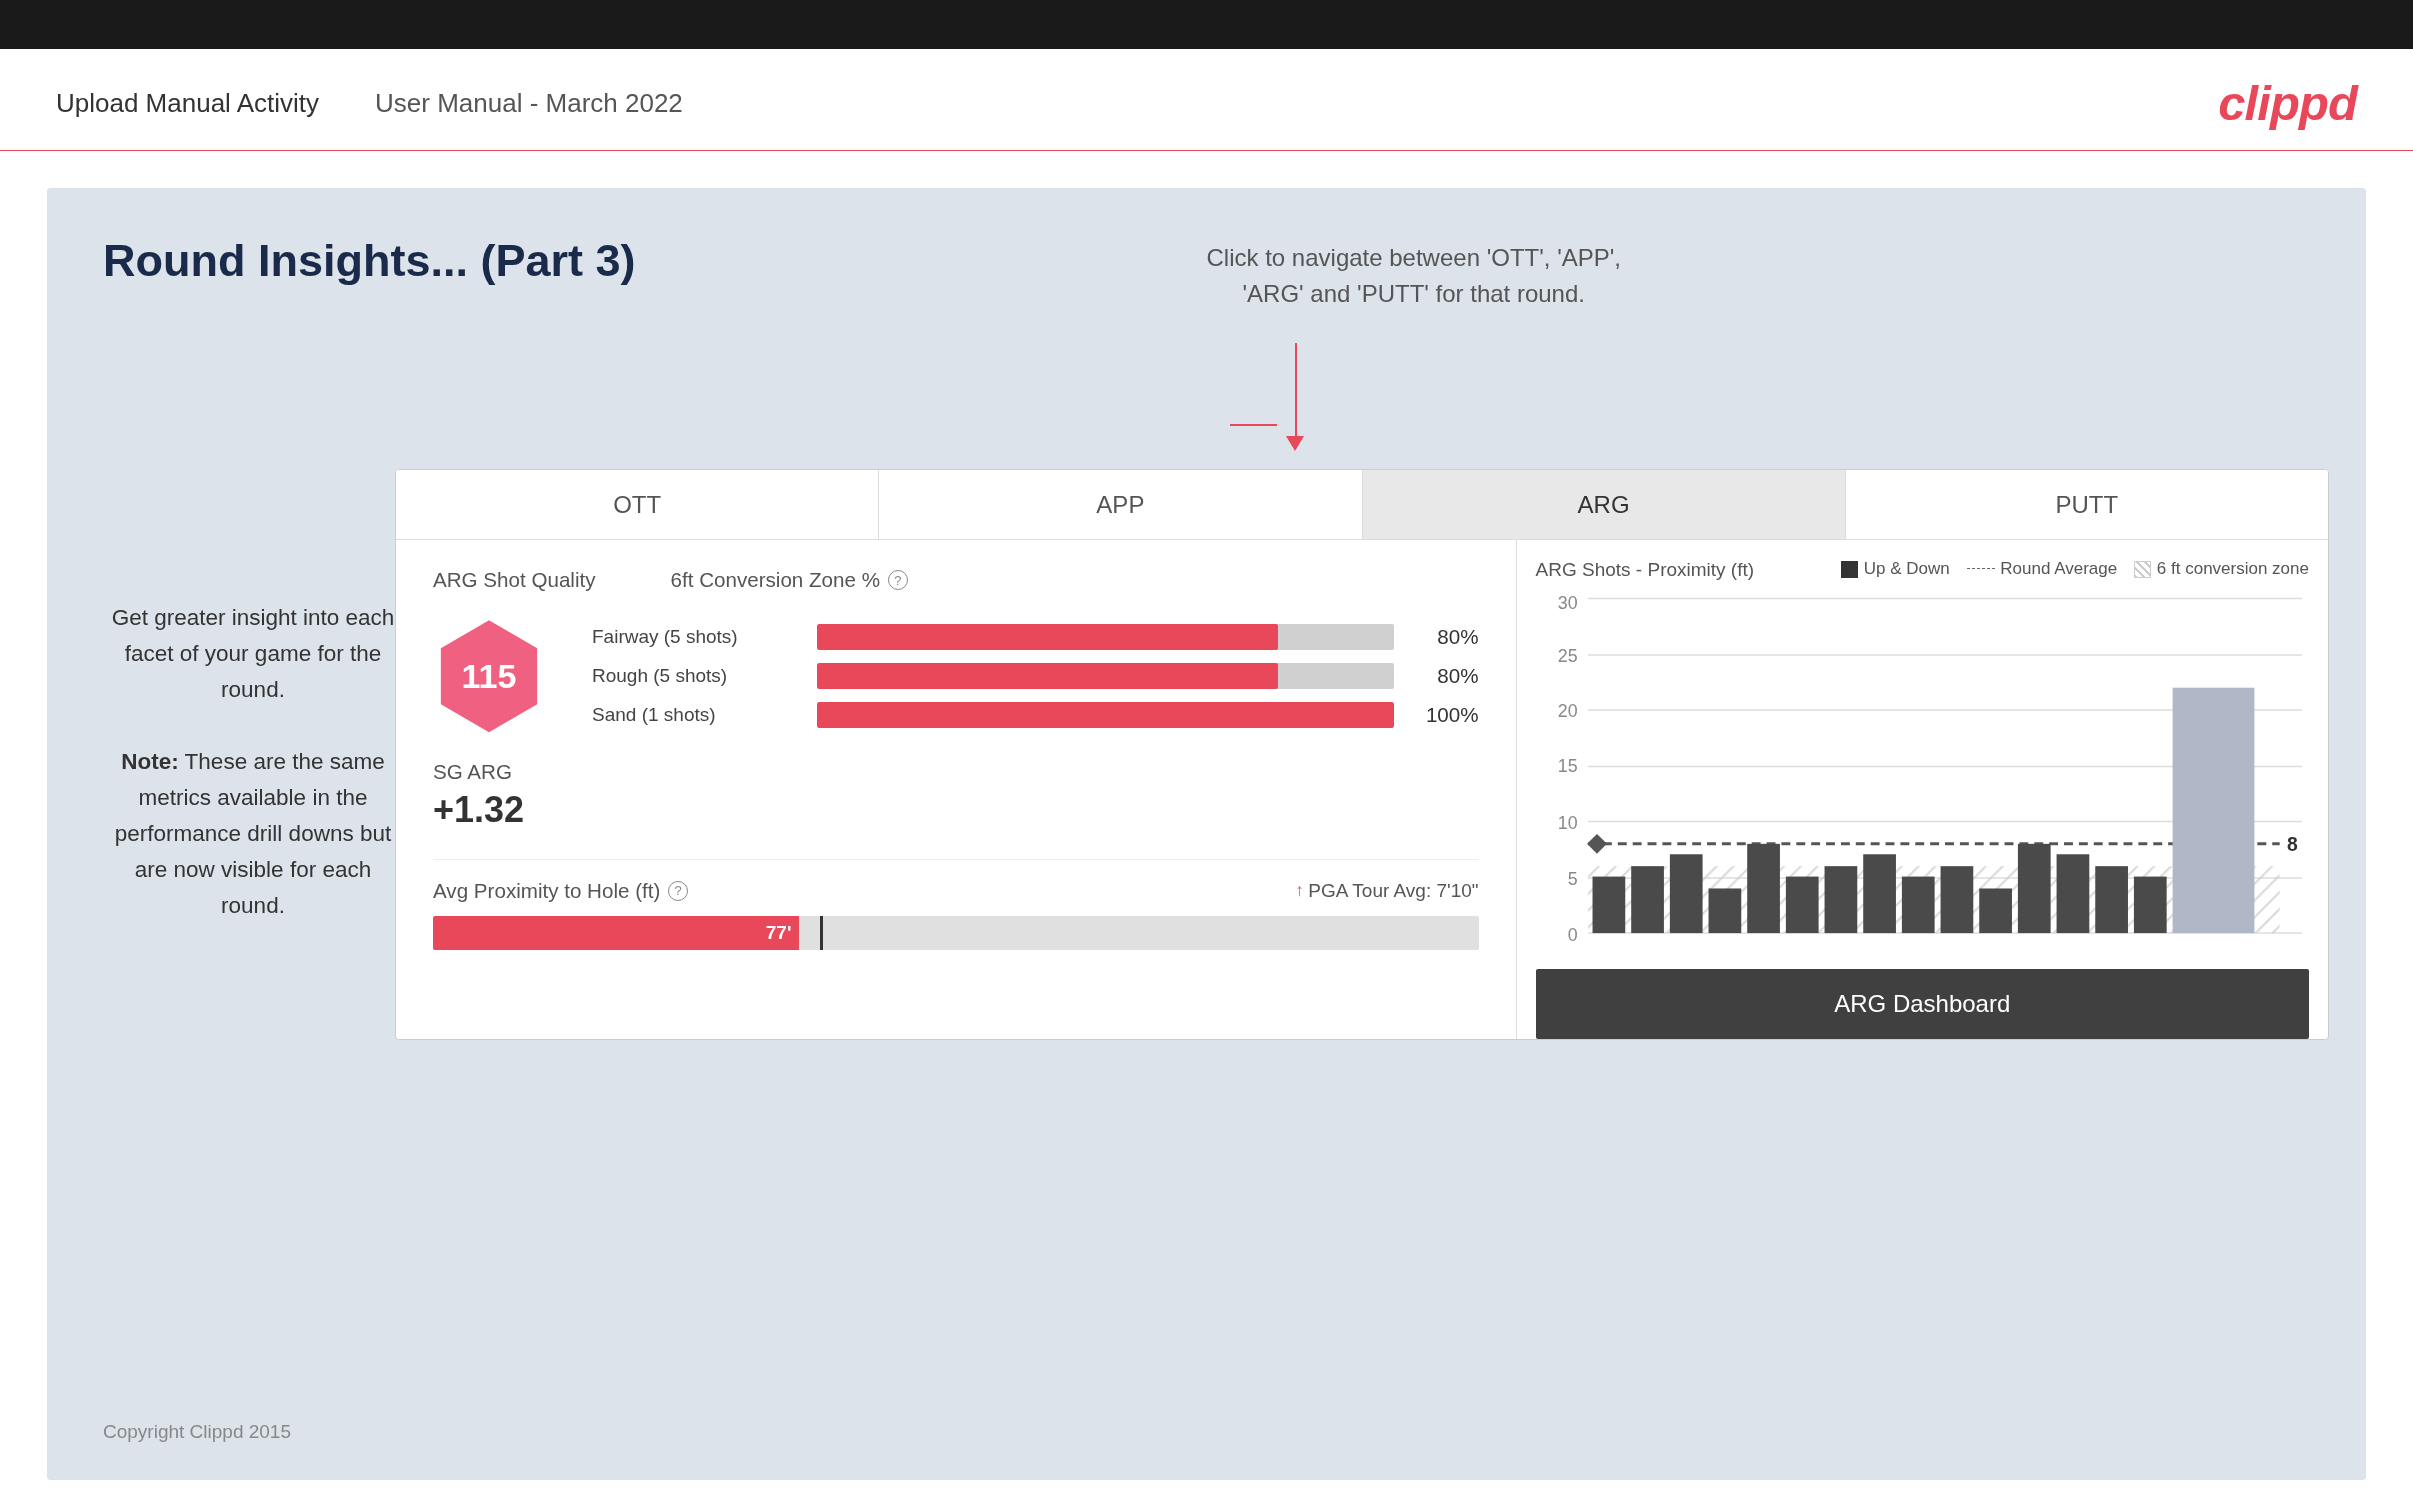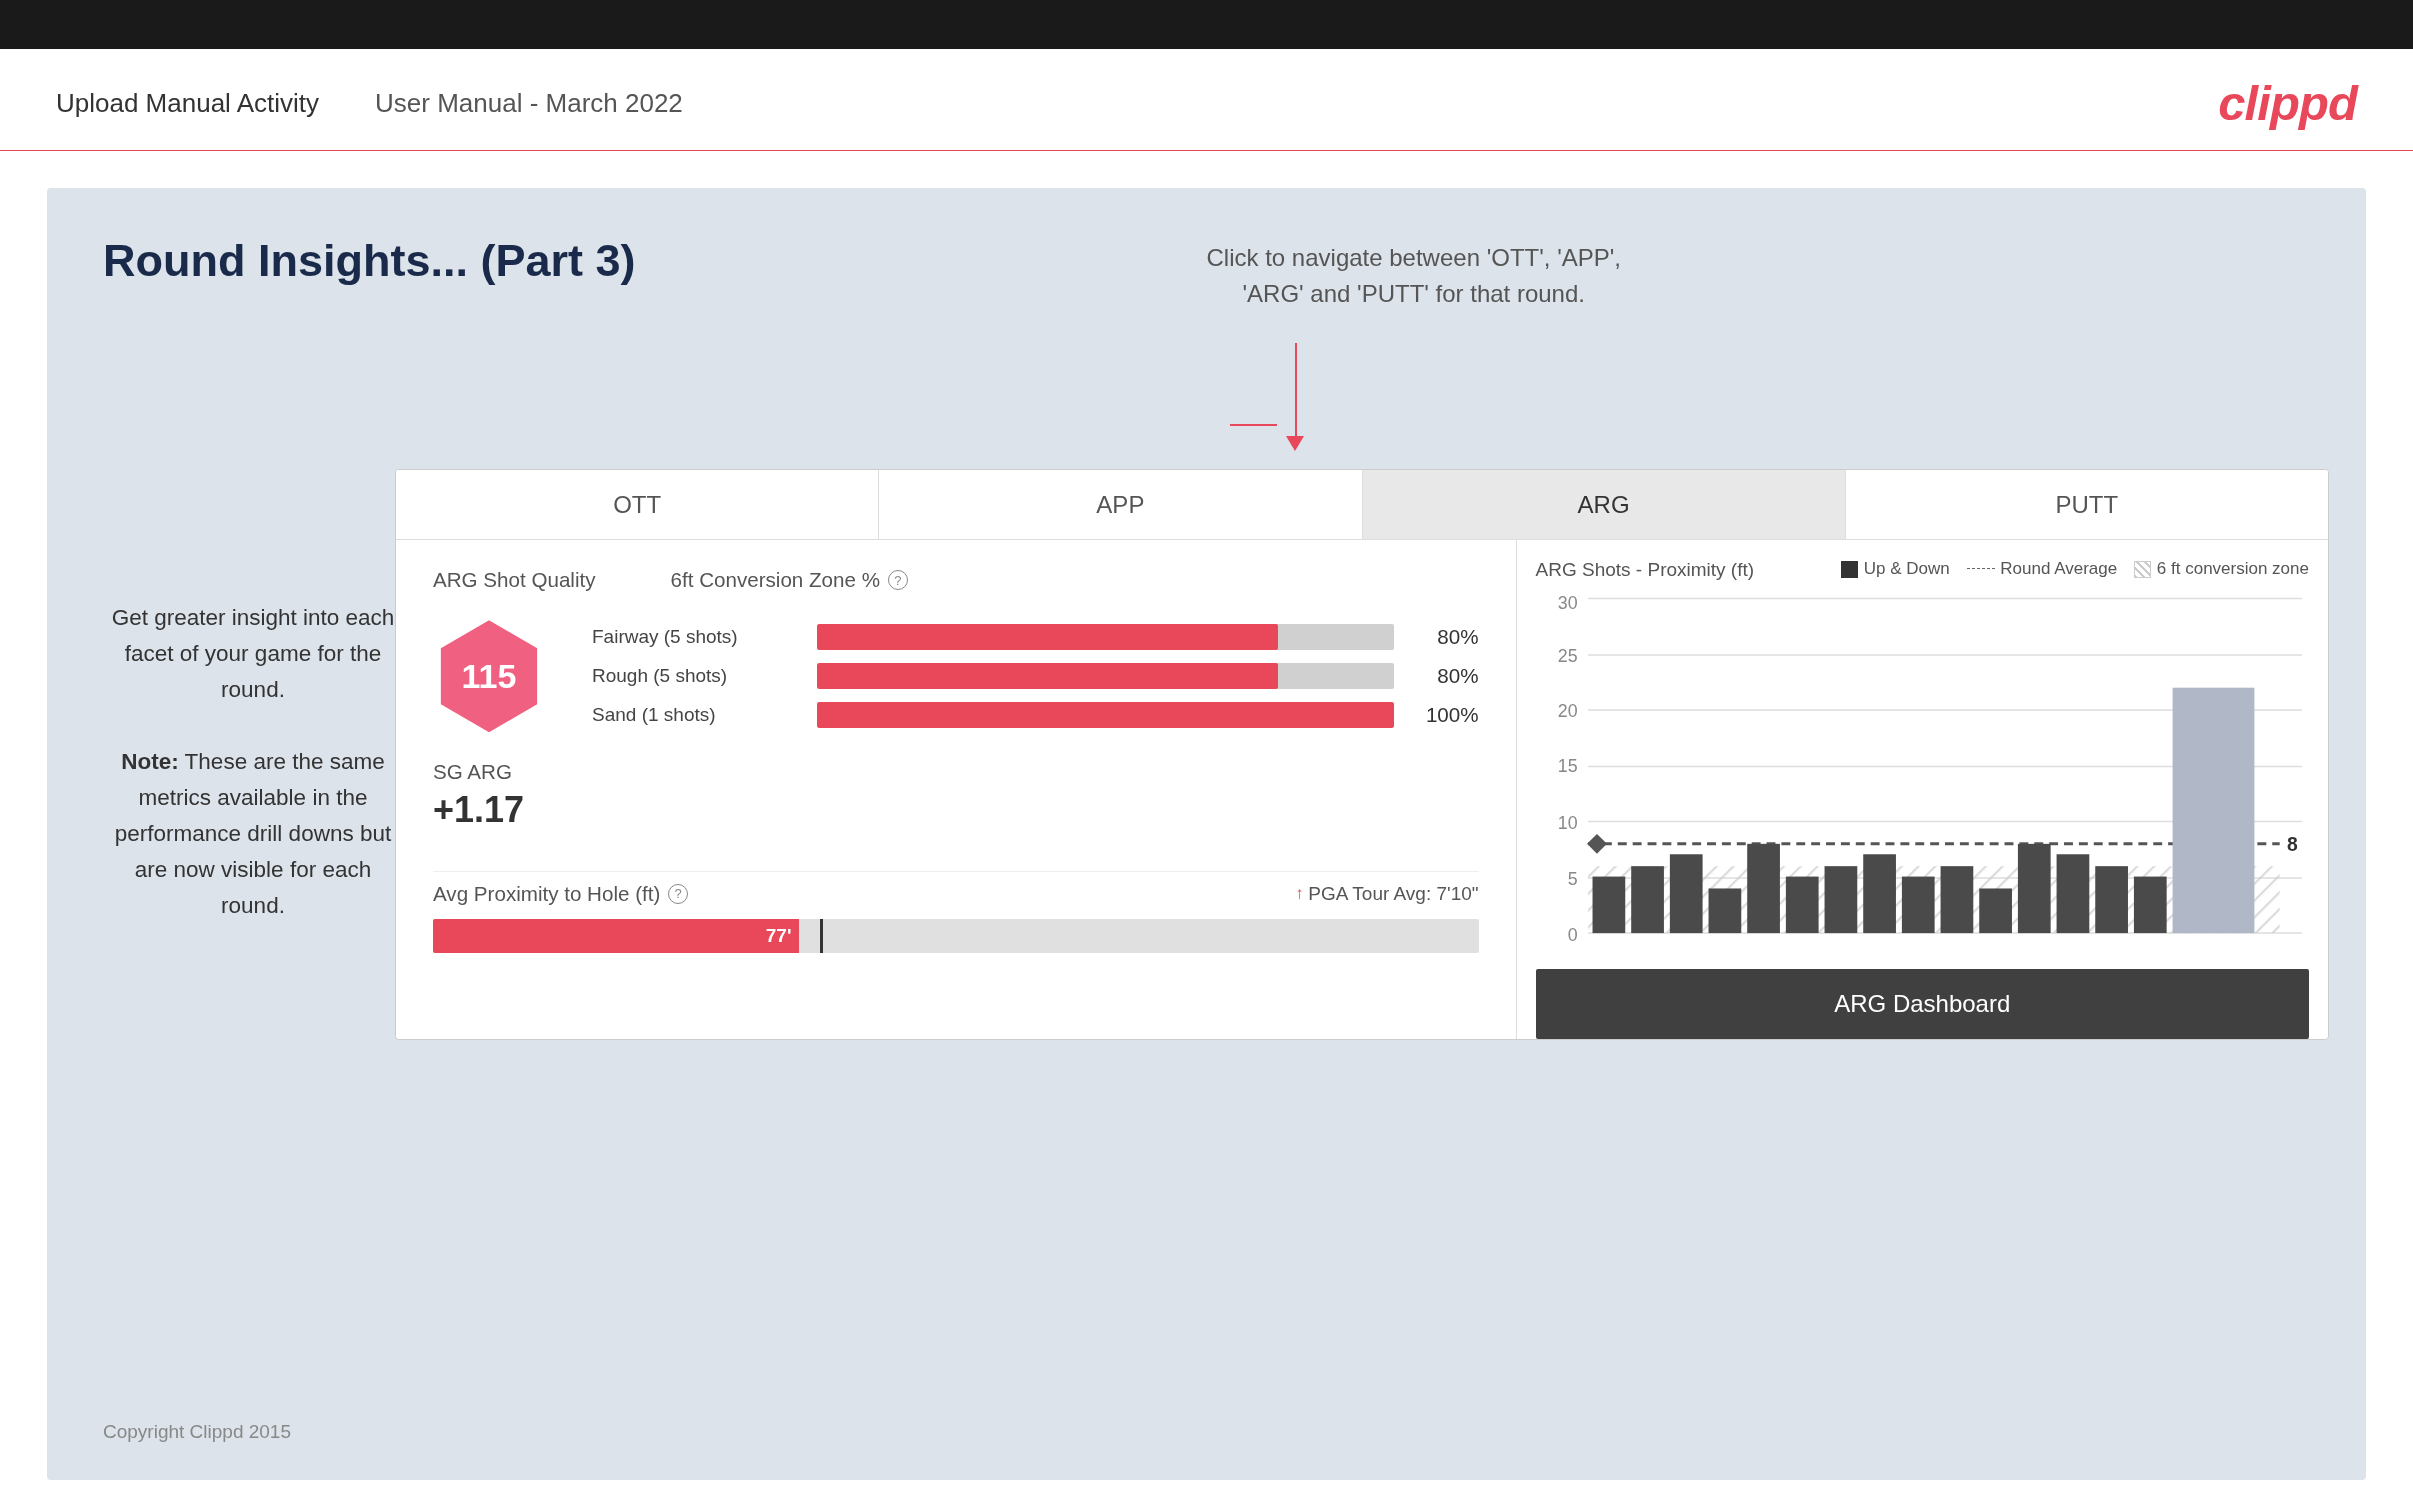--- a/index.html
+++ b/index.html
@@ -299,23 +299,23 @@
     }
 
     .sg-value {
       font-size: 36px;
       font-weight: 700;
       color: #333;
     }
 
     
     .proximity-section {
-      margin-top: 40px;
+      margin-top: 28px;
       border-top: 0.9px solid #eee;
-      padding-top: 10px;
+      padding-top: 19px;
     }
 
     .proximity-header {
       display: flex;
       justify-content: space-between;
       align-items: center;
       margin-bottom: 13px;
     }
 
     .proximity-title {
@@ -556,21 +556,21 @@
               <div class="bar-track">
                 <div class="bar-fill" style="width:100%;"></div>
               </div>
               <span class="bar-pct">100%</span>
             </div>
           </div>
         </div>
 
         <div class="sg-section">
           <span class="sg-label">SG ARG</span>
-          <span class="sg-value">+1.17</span>
+          <span class="sg-value">+1.32</span>
         </div>
 
         <div class="proximity-section">
           <div class="proximity-header">
             <div class="proximity-title">
               <span>Avg Proximity to Hole (ft)</span>
               <div class="help-icon">?</div>
             </div>
             <div class="proximity-avg">
               <span class="proximity-avg-arrow">↑</span>

